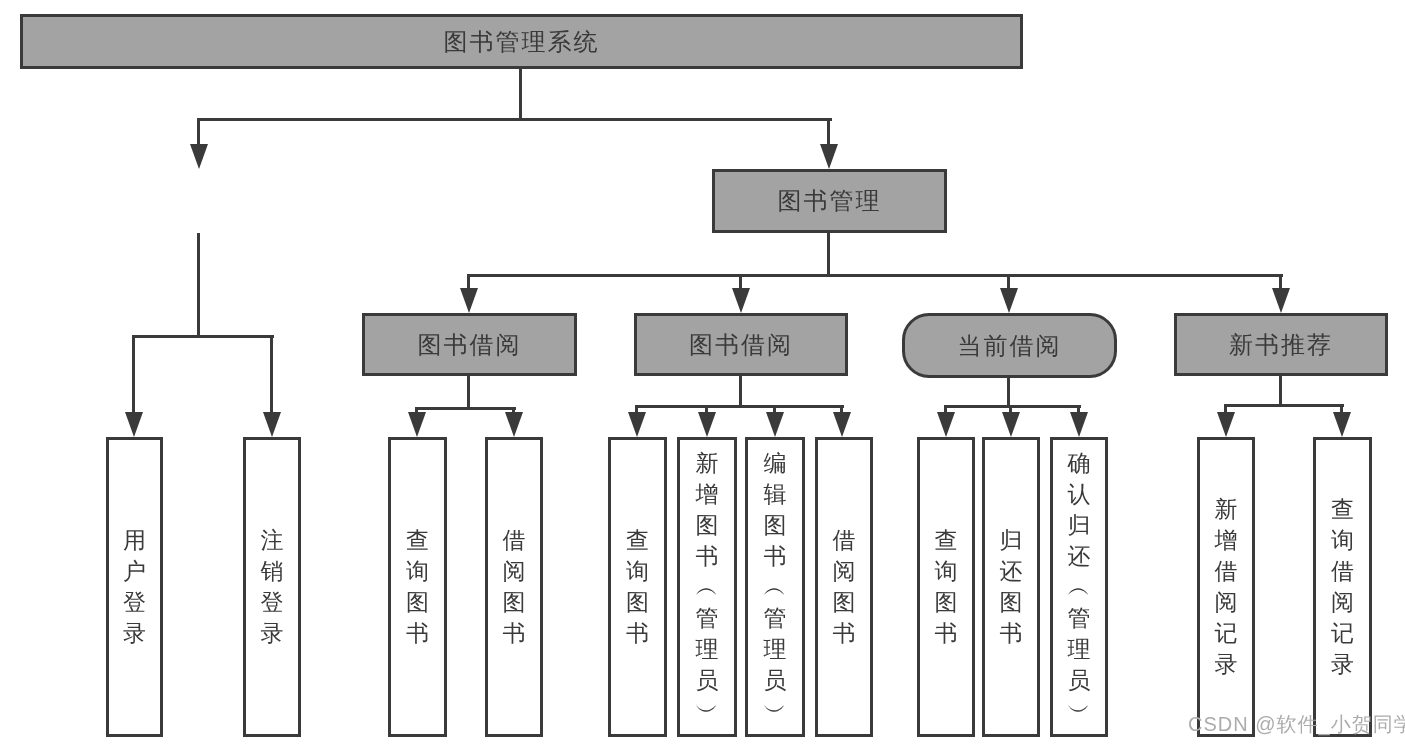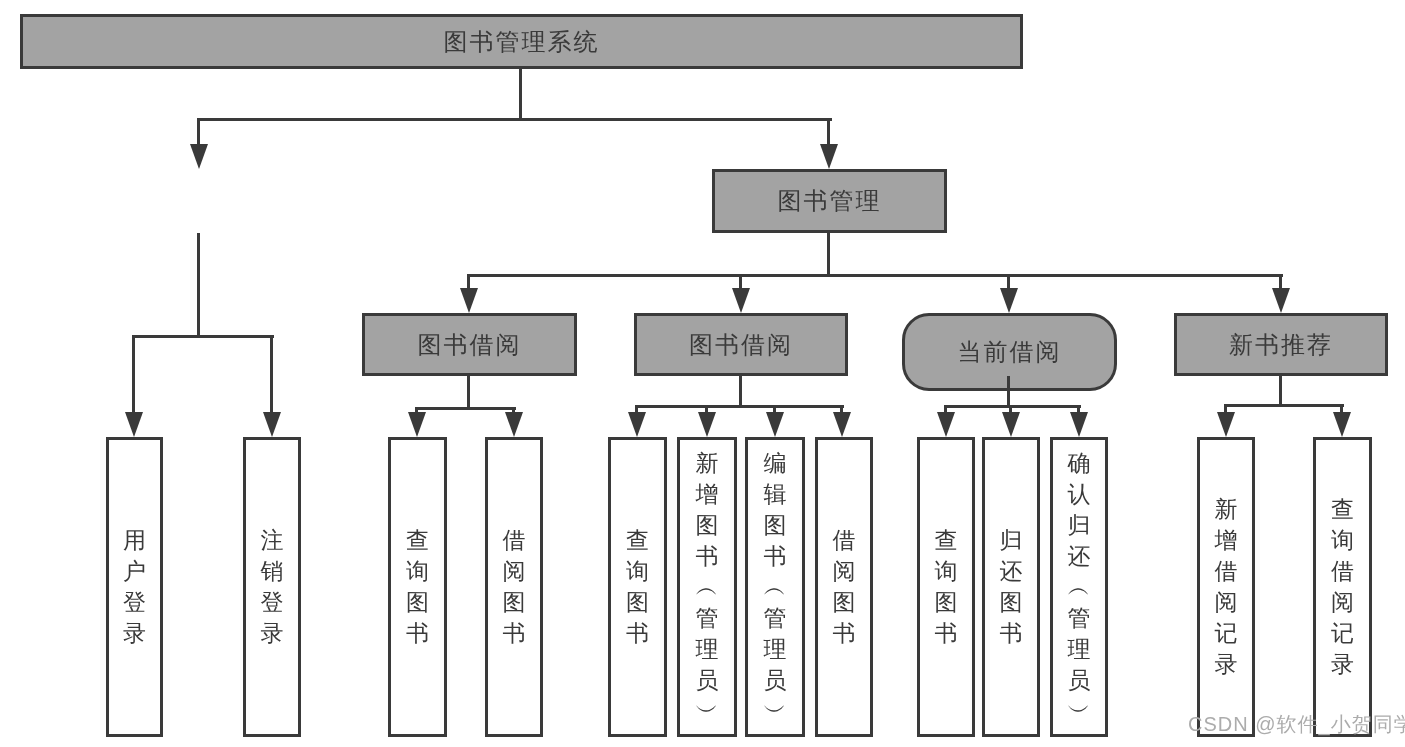--- a/index.html
+++ b/index.html
@@ -58,21 +58,21 @@
   <div class="arrow" style="left:460px;top:288px;"></div>
   <div class="vline" style="left:739px;top:274px;height:16px;"></div>
   <div class="arrow" style="left:732px;top:288px;"></div>
   <div class="vline" style="left:1007px;top:274px;height:16px;"></div>
   <div class="arrow" style="left:1000px;top:288px;"></div>
   <div class="vline" style="left:1279px;top:274px;height:16px;"></div>
   <div class="arrow" style="left:1272px;top:288px;"></div>
 
   <div class="box" style="left:362px;top:313px;width:215px;height:63px;">图书借阅</div>
   <div class="box" style="left:634px;top:313px;width:214px;height:63px;">图书借阅</div>
-  <div class="box" style="left:902px;top:313px;width:215px;height:78px;border-radius:27px;">当前借阅</div>
+  <div class="box" style="left:902px;top:313px;width:215px;height:65px;border-radius:27px;">当前借阅</div>
   <div class="box" style="left:1174px;top:313px;width:214px;height:63px;">新书推荐</div>
 
   <div class="vline" style="left:467px;top:376px;height:31px;"></div>
   <div class="hline" style="left:415px;top:407px;width:101px;"></div>
   <div class="vline" style="left:415px;top:407px;height:8px;"></div>
   <div class="arrow" style="left:408px;top:412px;"></div>
   <div class="vline" style="left:512px;top:407px;height:8px;"></div>
   <div class="arrow" style="left:505px;top:412px;"></div>
 
   <div class="vline" style="left:739px;top:376px;height:29px;"></div>

